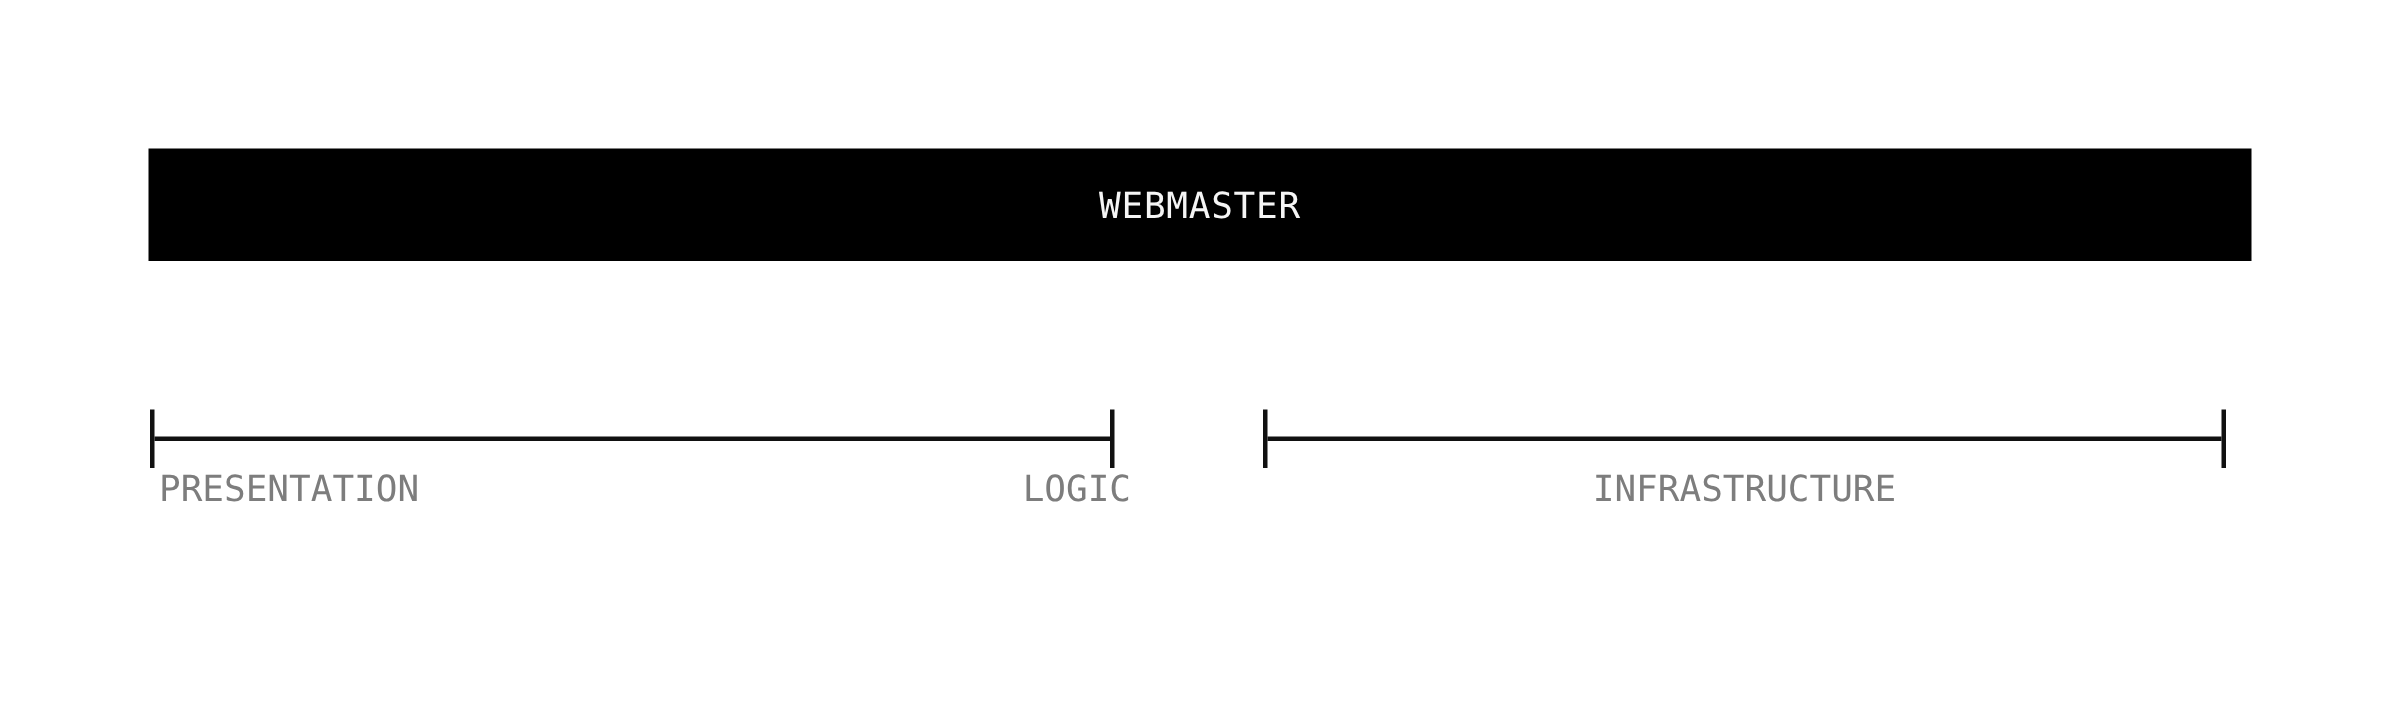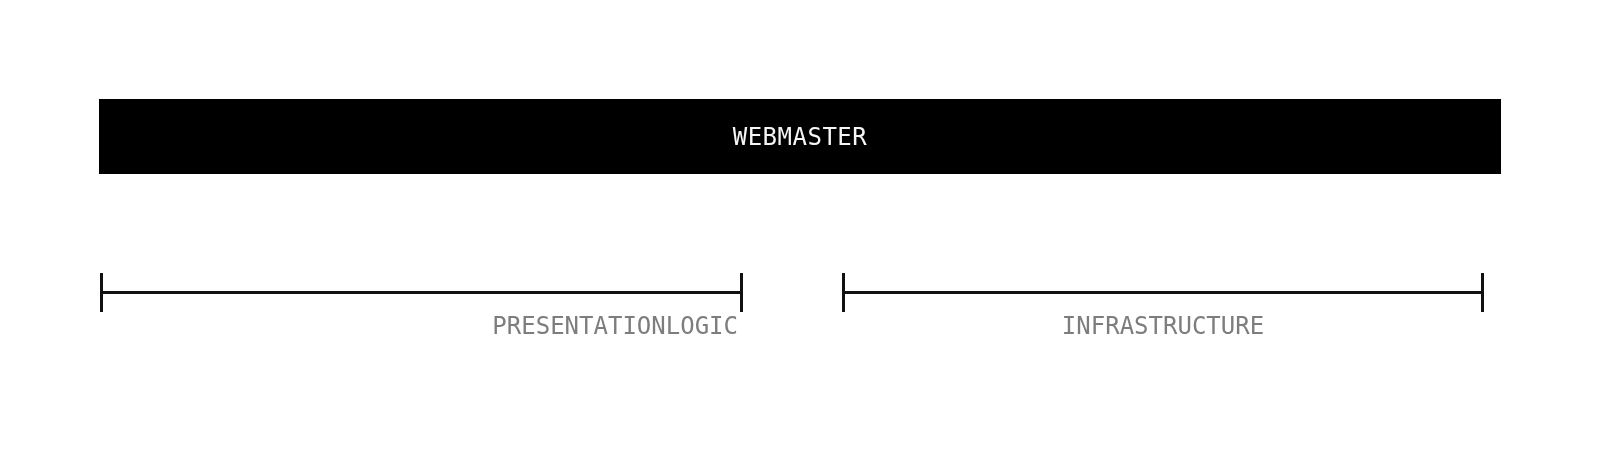--- a/index.html
+++ b/index.html
@@ -59,23 +59,23 @@
   .range-2 { left: 842px; width: 642px; }
   .range-labels {
     position: absolute;
     top: 312px;
     display: flex;
     color: var(--label-text);
     font-size: 24px;
     white-space: nowrap;
   }
   .range-labels-1 {
-    left: 90px;
+    left: 106px;
     width: 648px;
-    justify-content: flex-end;
+    justify-content: space-between;
   }
   .range-labels-2 {
     left: 842px;
     width: 642px;
     justify-content: center;
     text-align: right;
   }
 </style>
 </head>
 <body>

